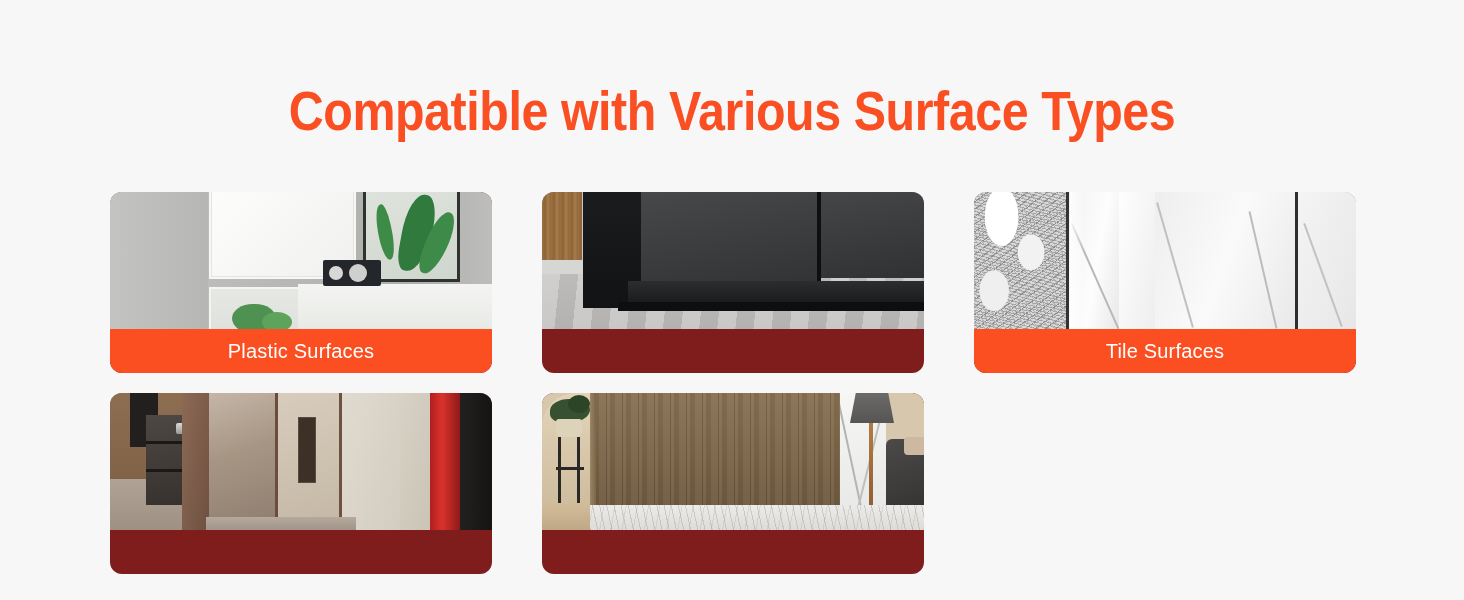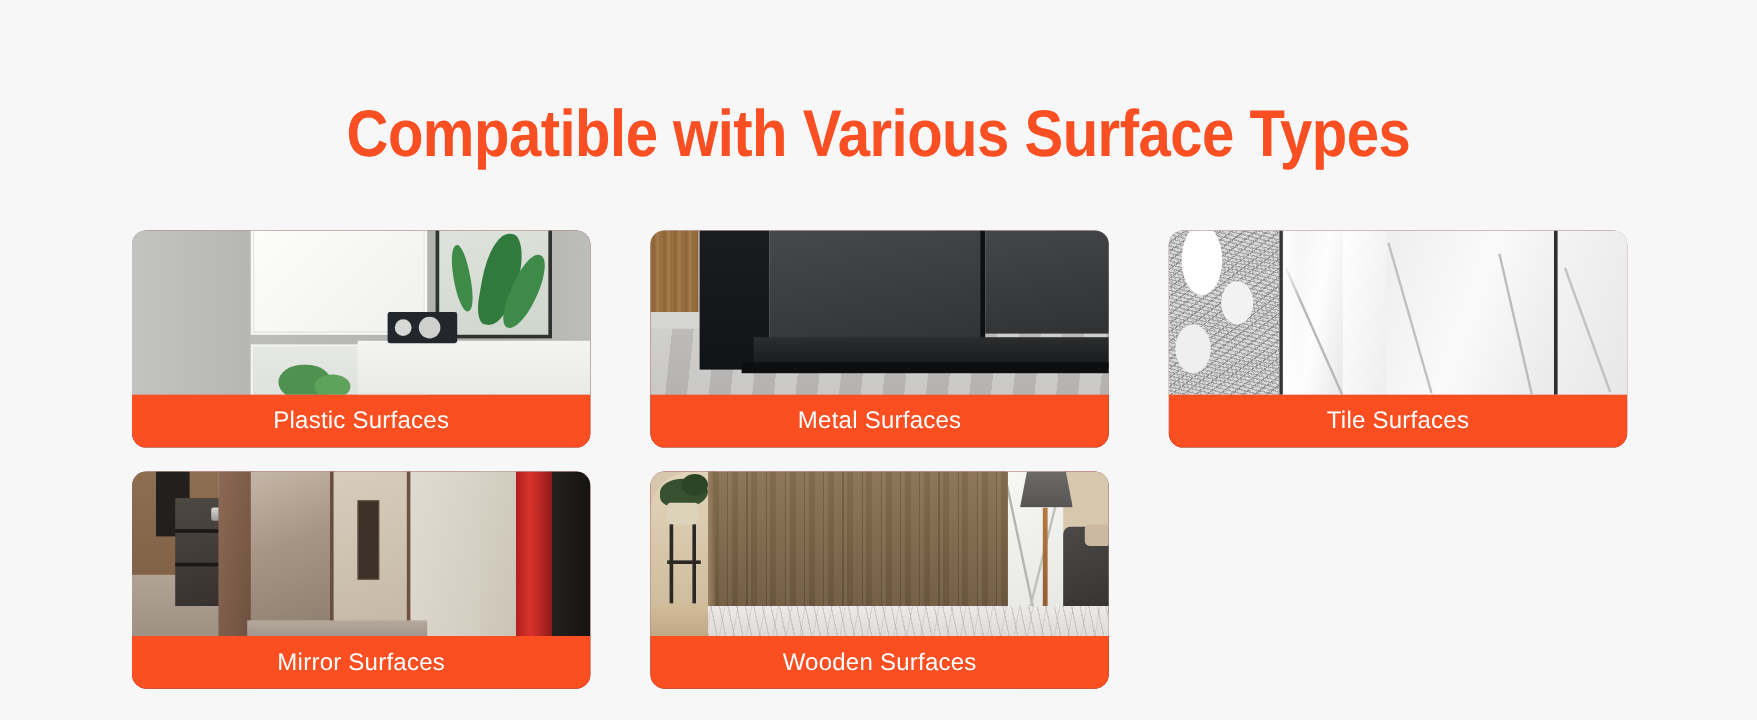--- a/index.html
+++ b/index.html
@@ -308,21 +308,20 @@
         <span class="wood-l"></span>
         <span class="skirt"></span>
         <span class="floor"></span>
         <span class="cab-side"></span>
         <span class="door-a"></span>
         <span class="gap"></span>
         <span class="door-b"></span>
         <span class="base"></span>
         <span class="base2"></span>
       </div>
-      <div class="card-label">Metal Surfaces</div>
     </div>
 
 
     <div class="surface-card">
       <div class="card-photo ph-tile">
         <span class="slab1"></span>
           <span class="slab2"></span>
           <span class="slab3"></span>
         <span class="slab4"></span>
         <span class="vein-a"></span>
@@ -351,21 +350,20 @@
         <span class="mirdiv"></span>
         <span class="mir2"></span>
         <span class="vent"></span>
         <span class="mirdiv2"></span>
         <span class="panel-big"></span>
         <span class="panel-big2"></span>
         <span class="redstripe"></span>
         <span class="blackpanel"></span>
         <span class="floorline"></span>
       </div>
-      <div class="card-label">Mirror Surfaces</div>
     </div>
 
     <div class="surface-card">
       <div class="card-photo ph-wood">
         <span class="alcove"></span>
         <span class="plant"></span>
           <span class="plant2"></span>
           <span class="planter"></span>
         <span class="stand"></span>
           <span class="standbar"></span>
@@ -378,17 +376,16 @@
         <span class="wall-edge"></span>
         <span class="lampshade"></span>
         <span class="lamppole"></span>
         <span class="lampbase"></span>
         <span class="sofa"></span>
         <span class="pillow"></span>
         <span class="sofaleg"></span>
           <span class="sofaleg2"></span>
         <span class="rug"></span>
       </div>
-      <div class="card-label">Wooden Surfaces</div>
     </div>
 
   </div>
 </div>
 
 </body></html>

